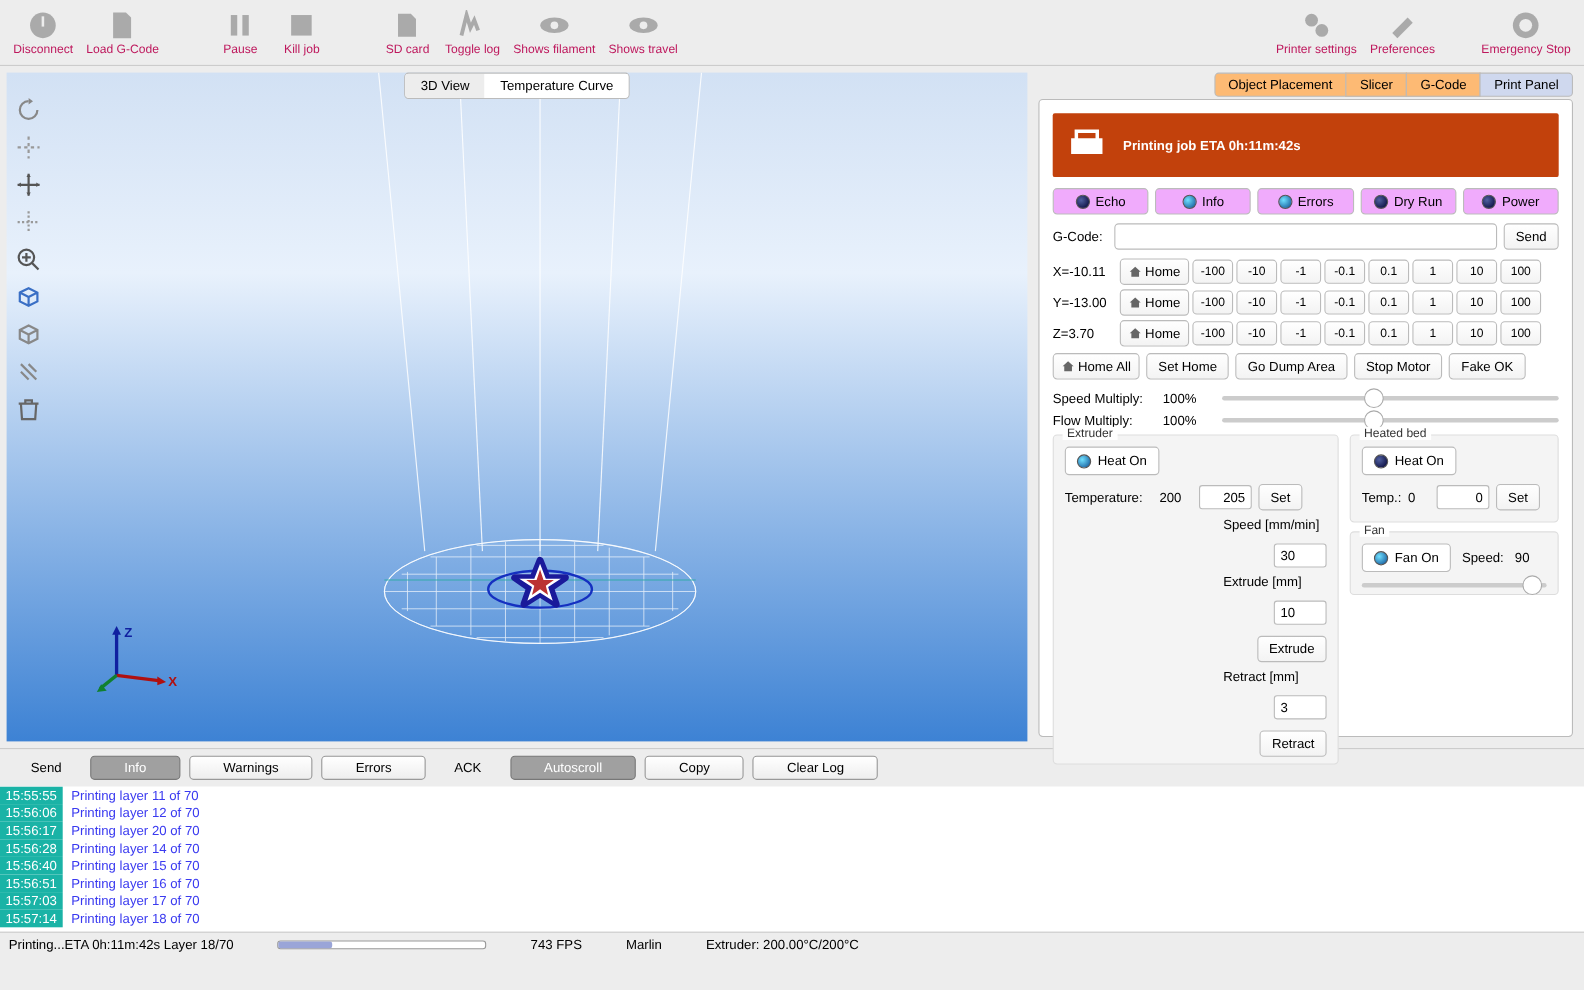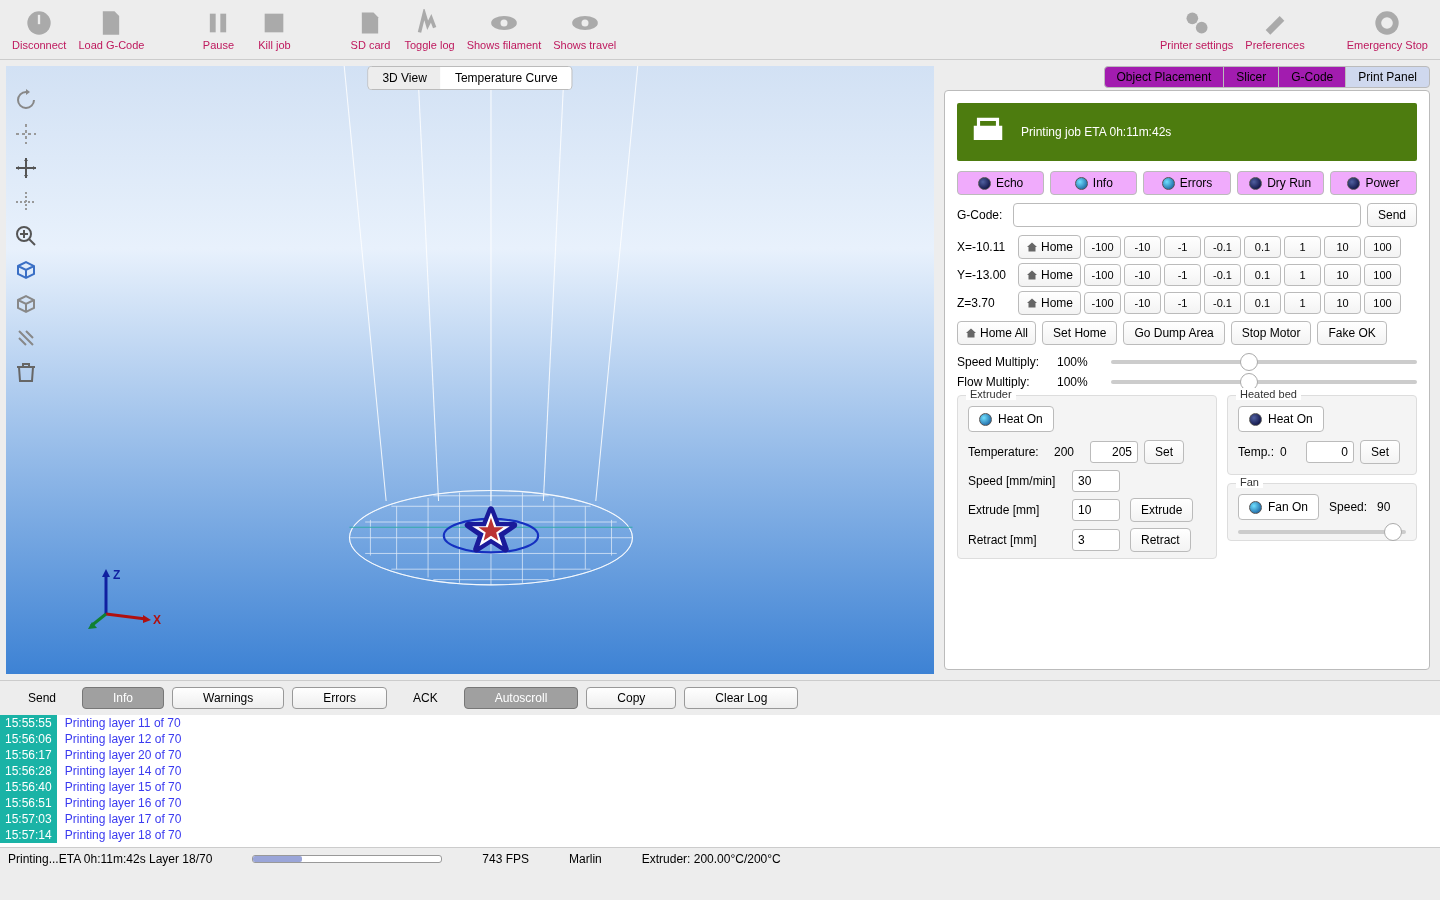--- a/index.html
+++ b/index.html
@@ -14,26 +14,26 @@
 .view-tabs { position: absolute; top: 6px; left: 50%; transform: translateX(-50%); z-index: 10; display: flex; background: #fff; border-radius: 4px; overflow: hidden; border: 1px solid #bbb; }
 .view-tab { padding: 4px 14px; font-size: 12px; cursor: pointer; background: #fff; }
 .view-tab.active { background: #ededed; }
 .view3d { width: 100%; height: 100%; position: relative; background: linear-gradient(to bottom, #d2e1f4 0%, #e8f1fc 30%, #3d82d4 100%); }
 .side-tools { position: absolute; left: 0; top: 20px; width: 40px; display: flex; flex-direction: column; gap: 6px; align-items: center; z-index: 5; }
 .side-tool { width: 28px; height: 28px; display: flex; align-items: center; justify-content: center; cursor: pointer; }
 .side-tool svg { width: 24px; height: 24px; fill: none; stroke: #999; stroke-width: 2; }
 .axis-gizmo { position: absolute; left: 80px; bottom: 40px; }
 .right-panel { width: 500px; padding: 6px 10px 6px 4px; }
 .right-tabs { display: flex; justify-content: flex-end; margin-bottom: 2px; }
-.right-tab { padding: 3px 12px; border: 1px solid #bbb; background: #a21caf; font-size: 12px; cursor: pointer; margin-left: -1px; }
+.right-tab { padding: 3px 12px; border: 1px solid #bbb; background: #fdba74; font-size: 12px; cursor: pointer; margin-left: -1px; }
 .right-tab:first-child { border-radius: 4px 0 0 4px; }
 .right-tab:last-child { border-radius: 0 4px 4px 0; }
 .right-tab.active { background: #cfd8ee; }
 .right-content { background: #fff; border: 1px solid #bbb; border-radius: 4px; padding: 12px; height: 580px; }
-.eta-banner { background: #4d7c0f; color: #fff; padding: 10px 12px; border-radius: 2px; display: flex; align-items: center; gap: 14px; font-family: "Courier New", monospace; font-size: 20px; font-weight: normal; margin-bottom: 10px; }
+.eta-banner { background: #c2410c; color: #fff; padding: 10px 12px; border-radius: 2px; display: flex; align-items: center; gap: 14px; font-family: "Courier New", monospace; font-size: 20px; font-weight: bold; margin-bottom: 10px; }
 .eta-banner svg { width: 38px; height: 38px; fill: #fff; }
 .msg-toggles { display: flex; gap: 6px; margin-bottom: 8px; }
 .msg-tog { flex: 1; display: flex; align-items: center; justify-content: center; gap: 5px; border: 1px solid #bbb; background: #f0abfc; border-radius: 4px; padding: 4px 0; font-size: 12px; cursor: pointer; }
 .led { width: 13px; height: 13px; border-radius: 50%; background: radial-gradient(circle at 35% 35%, #6fe0ff, #0c4a8f); border: 1px solid #555; }
 .led.dark { background: radial-gradient(circle at 35% 35%, #5060a0, #000030); }
 .gcode-row { display: flex; align-items: center; gap: 6px; margin-bottom: 8px; }
 .gcode-row label { width: 50px; }
 .gcode-row input { flex: 1; border: 1px solid #bbb; border-radius: 4px; padding: 4px; }
 .btn { border: 1px solid #bbb; background: linear-gradient(#fff,#f3f3f3); border-radius: 4px; padding: 4px 10px; font-size: 12px; cursor: pointer; white-space: nowrap; }
 .axis-row { display: flex; align-items: center; gap: 3px; margin-bottom: 4px; }
@@ -50,21 +50,21 @@
 .fieldset { border: 1px solid #ddd; border-radius: 4px; padding: 10px 10px 6px; position: relative; background: #f4f4f4; }
 .fieldset-label { position: absolute; top: -8px; left: 8px; background: #fff; padding: 0 4px; font-size: 11px; color: #333; }
 .extruder { flex: 1; }
 .heated { width: 190px; }
 .fan { width: 190px; }
 .heat-btn { display: inline-flex; align-items: center; gap: 6px; border: 1px solid #bbb; background: #fff; border-radius: 4px; padding: 5px 10px; cursor: pointer; margin-bottom: 8px; }
 .sel { width: 100%; border: 1px solid #bbb; border-radius: 4px; padding: 4px 24px 4px 8px; background: #fff; text-align: center; position: relative; margin-bottom: 8px; }
 .sel::after { content: ''; position: absolute; right: 8px; top: 5px; width: 8px; height: 12px; background: linear-gradient(#666 0 40%, transparent 40% 60%, #666 60%); clip-path: polygon(0 40%, 50% 0, 100% 40%, 0 40%, 0 60%, 100% 60%, 50% 100%, 0 60%); }
 .inp { width: 48px; border: 1px solid #bbb; border-radius: 3px; padding: 3px 5px; background: #fff; text-align: right; }
 .temp-row { display: flex; align-items: center; gap: 6px; margin-bottom: 4px; }
-.mini-row { display: flex; align-items: center; gap: 10px; margin-top: 6px; }
+.mini-row { display: flex; align-items: flex-end; gap: 10px; margin-top: 6px; flex-direction: column; }
 .mini-row label { width: 94px; }
 .log-filters { display: flex; align-items: center; gap: 8px; padding: 6px 10px; background: #ededed; border-top: 1px solid #ccc; }
 .filter-btn { border: 1px solid #999; background: linear-gradient(#fff,#eee); border-radius: 4px; padding: 3px 30px; font-size: 12px; cursor: pointer; }
 .filter-btn.on { background: #a0a0a0; color: #fff; border-color: #777; }
 .filter-lbl { padding: 0 18px; }
 .log-area { height: 132px; background: #fff; overflow-y: auto; font-family: "Courier New", monospace; font-size: 13px; }
 .log-line { display: flex; }
 .log-ts { background: #1ab3a6; color: #fff; padding: 1px 5px; margin-right: 8px; }
 .log-msg { color: #3a3af0; padding: 1px 0; }
 .status-bar { display: flex; align-items: center; height: 22px; padding: 0 8px; background: #ededed; border-top: 1px solid #ccc; font-size: 11px; gap: 40px; }

